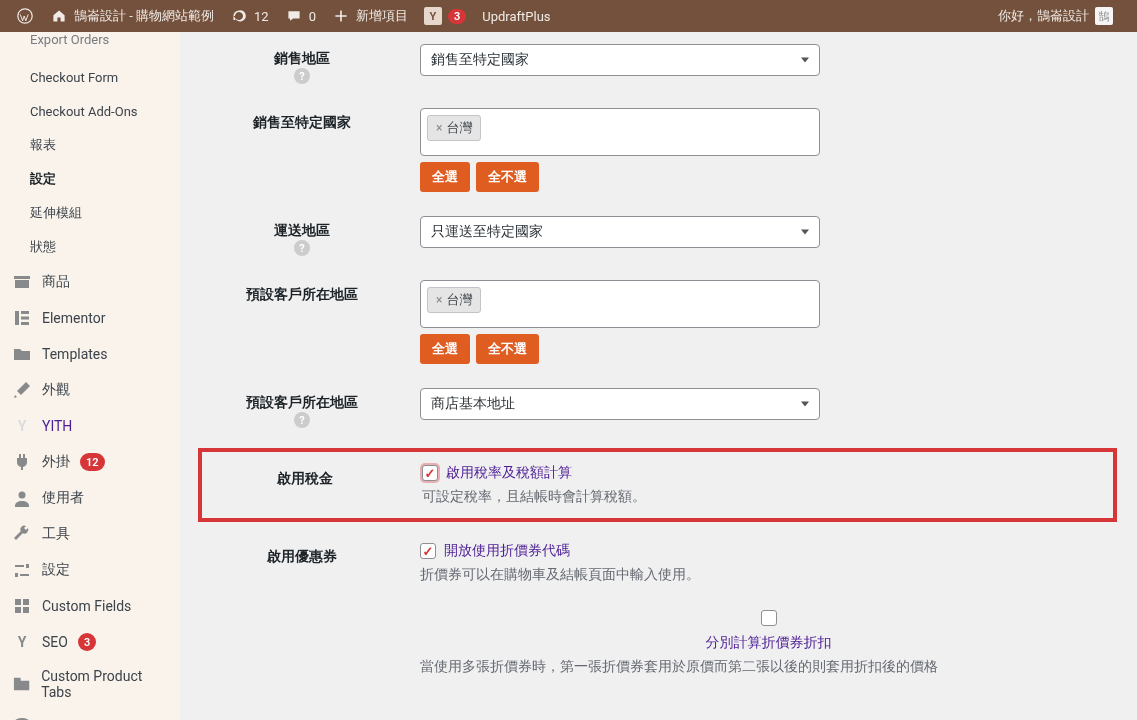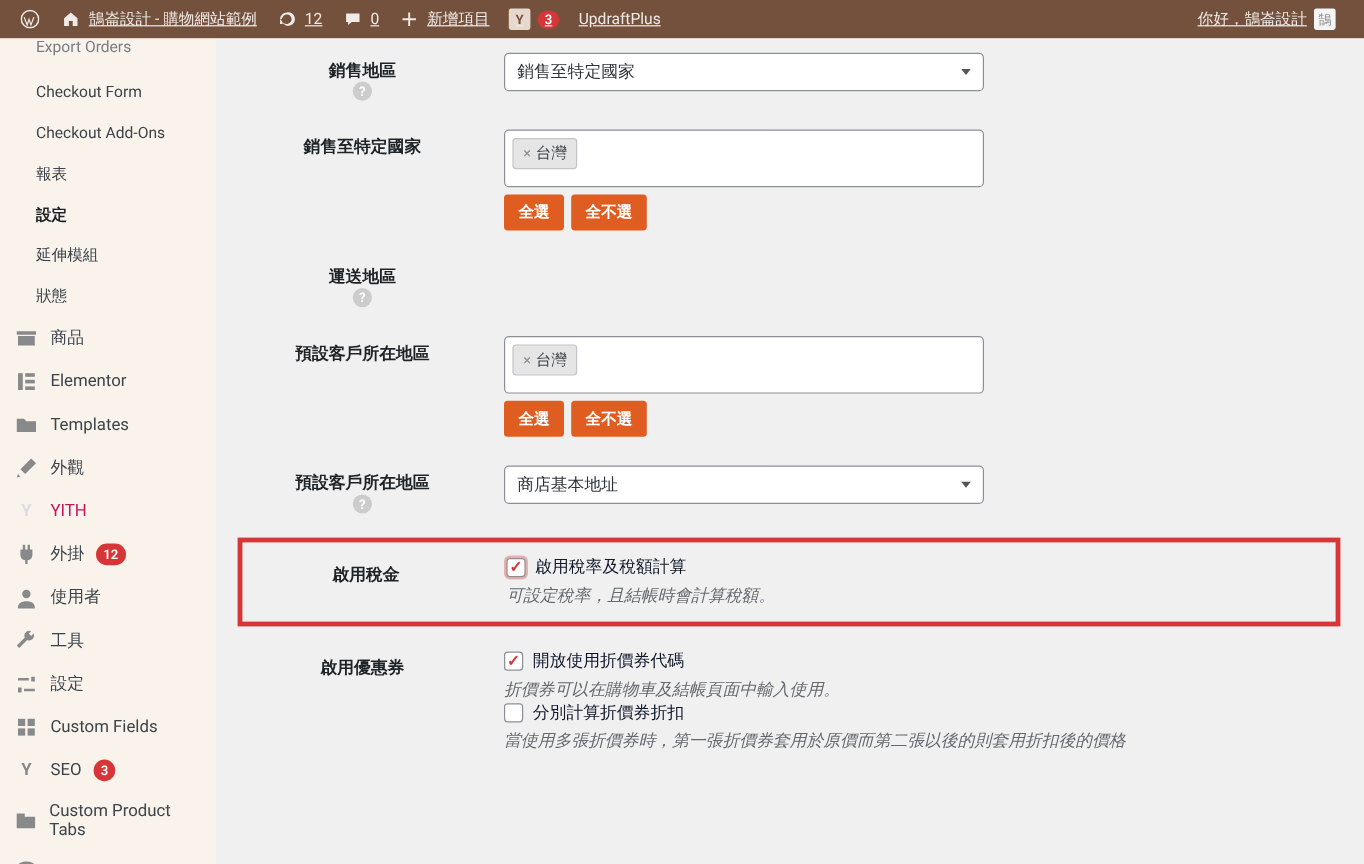--- a/index.html
+++ b/index.html
@@ -28,21 +28,20 @@
 .admin-bar-left { display: flex; align-items: center; gap: 0; }
 .admin-bar-right { display: flex; align-items: center; gap: 8px; padding-right: 8px; }
 .ab-item {
   display: flex;
   align-items: center;
   gap: 6px;
   padding: 0 8px;
   height: 32px;
   cursor: pointer;
   color: #f0ebe7;
-  text-decoration: underline;
 }
 .ab-item svg { width: 16px; height: 16px; }
 .ab-icon { width: 18px; height: 18px; display: inline-flex; align-items: center; justify-content: center; }
 .ab-badge {
   background: #d63638;
   color: #fff;
   border-radius: 10px;
   padding: 1px 6px;
   font-size: 11px;
   font-weight: 600;
@@ -192,35 +191,34 @@
   border: 4px solid #d63638;
   padding: 12px 12px 12px 0;
   margin: 8px 0 8px -2px;
 }
 
 .checkbox-row {
   display: flex;
   align-items: center;
   gap: 8px;
   font-size: 14px;
-  color: #0f172a;
+  color: #4c1d95;
 }
 .checkbox {
   width: 16px; height: 16px; border: 1px solid #8c8f94; border-radius: 3px;
   background: #fff; display: inline-flex; align-items: center; justify-content: center;
   cursor: pointer;
 }
 .checkbox.checked::after {
   content: "✓"; color: #d63638; font-size: 13px; font-weight: 700;
 }
 .checkbox.highlighted {
   box-shadow: 0 0 0 2px rgba(214,54,56,0.35);
 }
 .desc {
-  font-style: italic;
   color: #646970;
   font-size: 14px;
   margin-top: 6px;
 }
 </style>
 </head>
 <body>
 
 <div class="admin-bar">
   <div class="admin-bar-left">
@@ -323,21 +321,21 @@
     <span class="side-icon">
         <svg viewBox="0 0 20 20" fill="currentColor">
           <path d="M14 2l4 4-9 9-4-4zM3 15l2 2-3 1z"></path>
         </svg>
       </span>
     <span>外觀</span>
   </div>
 
   <div class="side-item side-y">
     <span class="side-icon" style="color:#dcdcde;font-weight:700;">Y</span>
-    <span style="color:#be185d;">YITH</span>
+    <span style="color:#4c1d95;">YITH</span>
   </div>
 
   <div class="side-item">
     <span class="side-icon">
         <svg viewBox="0 0 20 20" fill="currentColor">
           <path d="M7 2v4H5v4a5 5 0 0 0 4 4.9V18h2v-3.1A5 5 0 0 0 15 10V6h-2V2h-2v4H9V2z"></path>
         </svg>
       </span>
     <span>外掛</span>
     <span class="side-badge">12</span>
@@ -440,20 +438,25 @@
           <button class="btn">全不選</button>
         </div>
       </div>
     </div>
 
     <div class="form-row">
       <div class="form-label">
         <span>運送地區</span>
         <span class="help-tip">?</span>
       </div>
+      <div class="form-control">
+        <div class="select-box">
+          <span>只運送至特定國家</span>
+        </div>
+      </div>
     </div>
 
     <div class="form-row">
       <div class="form-label">
         <span>預設客戶所在地區</span>
       </div>
       <div class="form-control">
         <div class="tags-input">
           <span class="tag-chip">
             <span class="x">×</span>
@@ -497,21 +500,21 @@
     <div class="form-row">
       <div class="form-label">
         <span>啟用優惠券</span>
       </div>
       <div class="form-control" style="max-width:none;">
         <div class="checkbox-row">
           <span class="checkbox checked"></span>
           <span>開放使用折價券代碼</span>
         </div>
         <div class="desc">折價券可以在購物車及結帳頁面中輸入使用。</div>
-        <div class="checkbox-row" style="margin-top:1px;">
+        <div class="checkbox-row" style="margin-top:26px;flex-direction:column;">
           <span class="checkbox"></span>
           <span>分別計算折價券折扣</span>
         </div>
         <div class="desc">當使用多張折價券時，第一張折價券套用於原價而第二張以後的則套用折扣後的價格</div>
       </div>
     </div>
 
   </div>
 </div>
 

